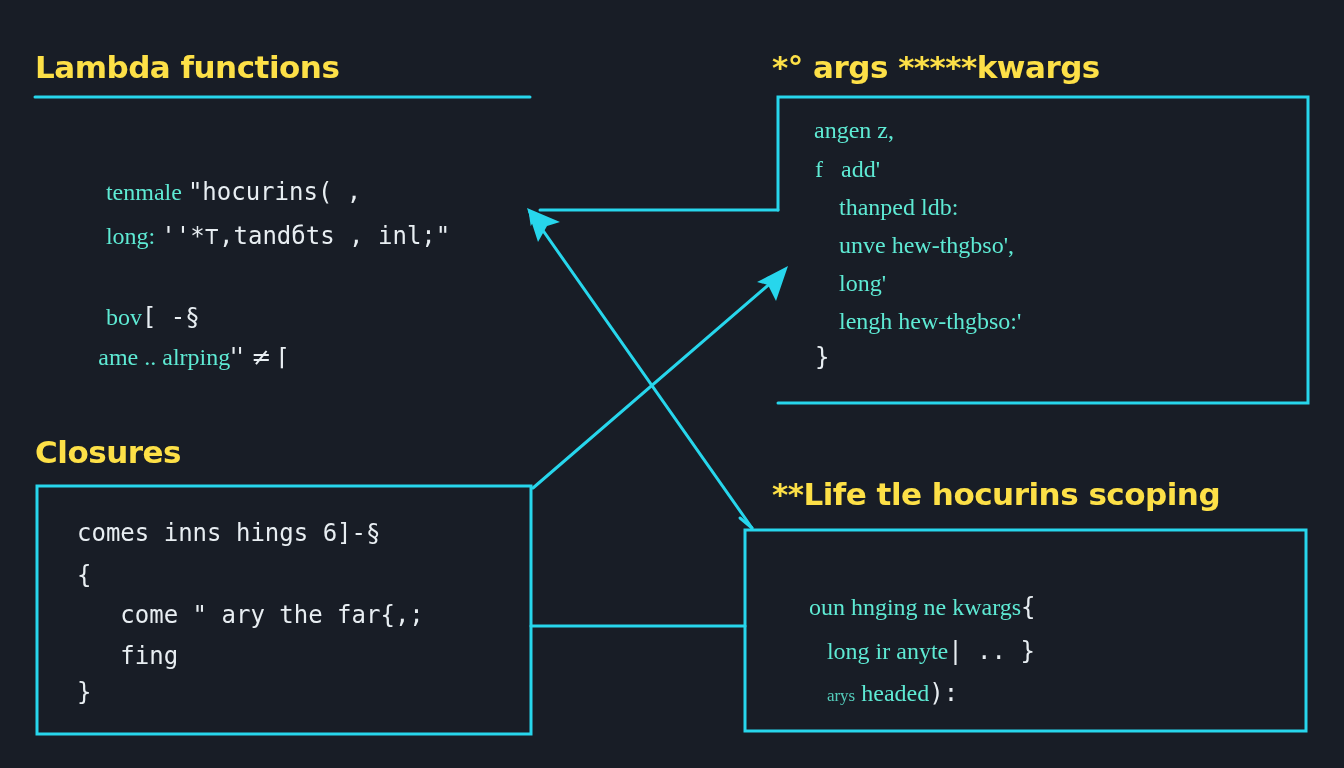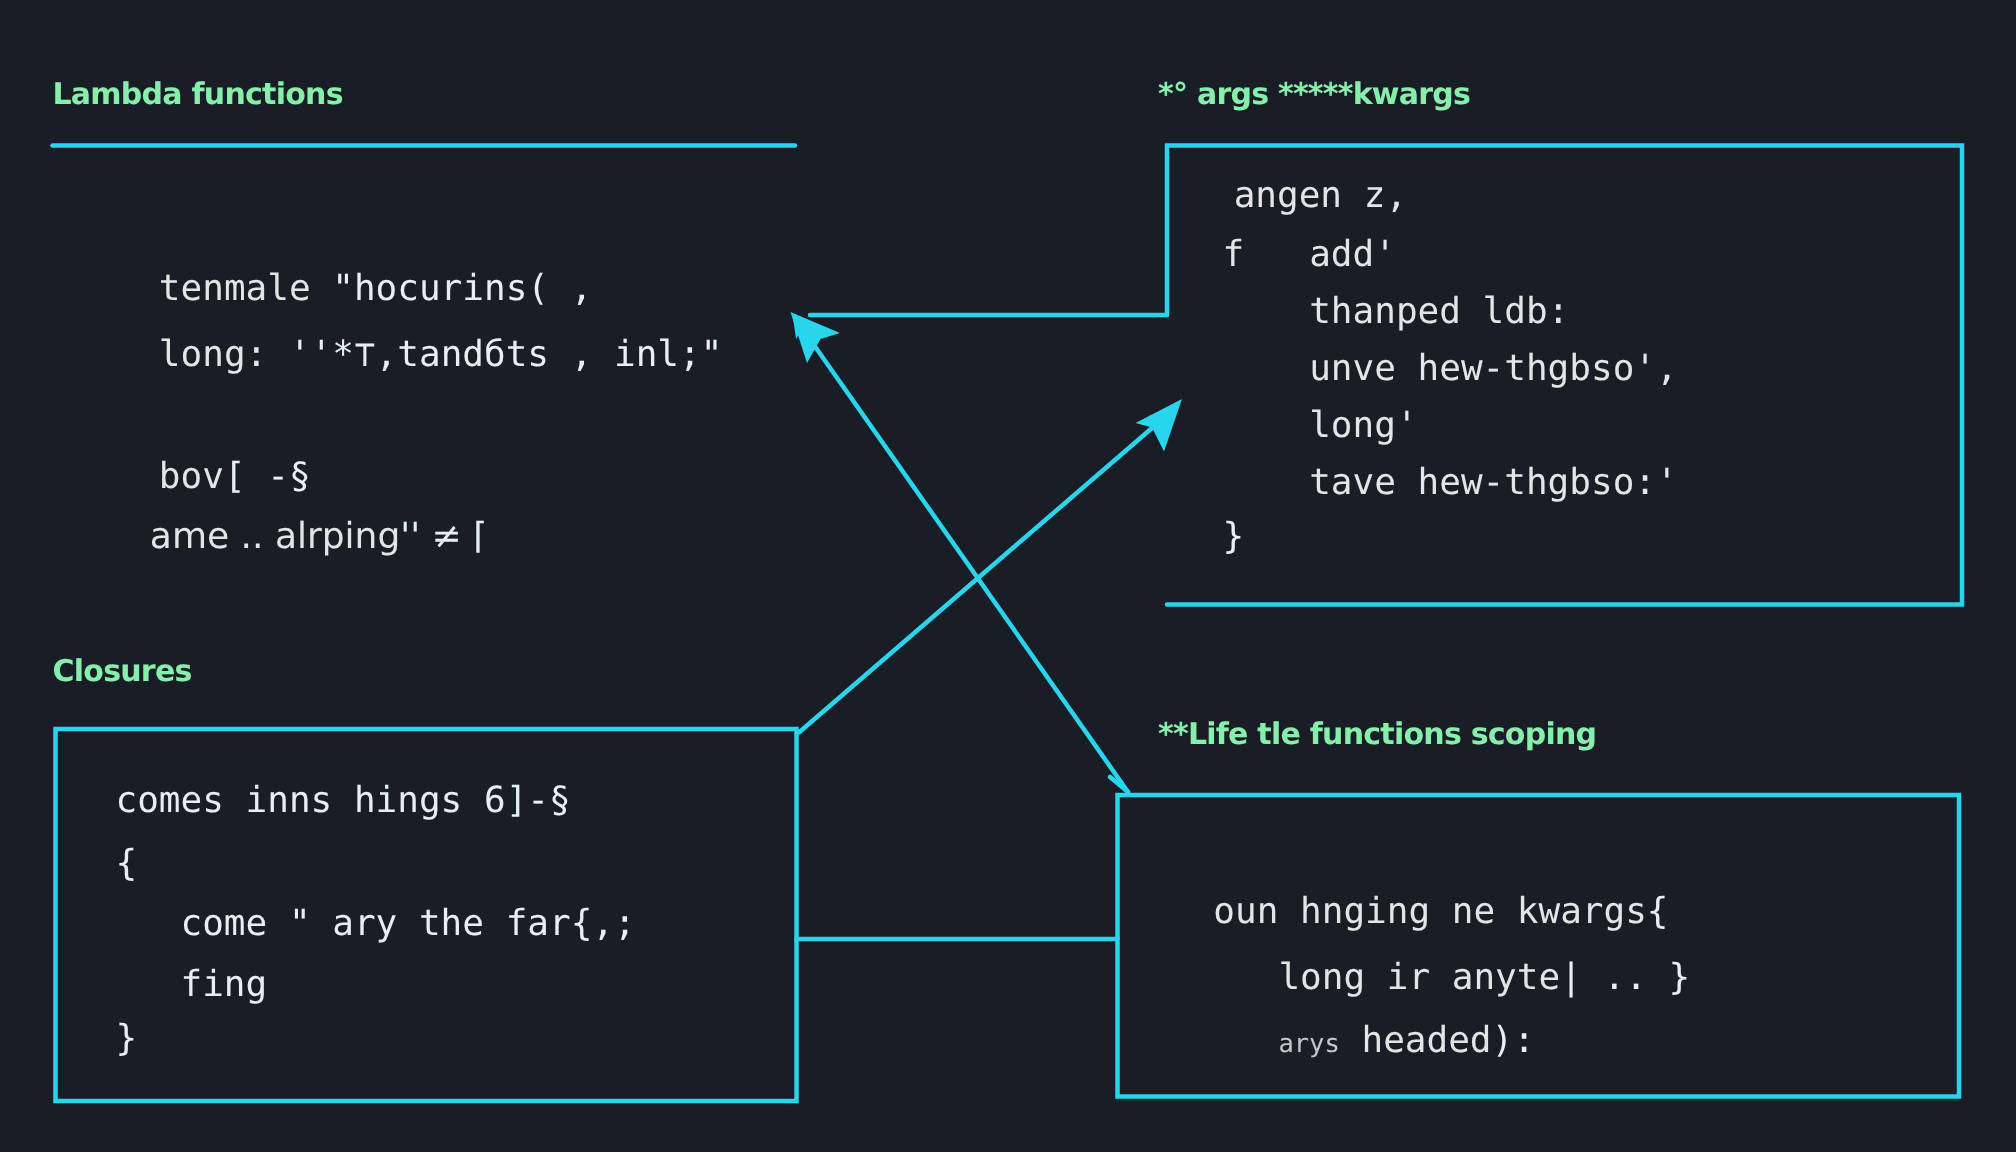--- a/index.html
+++ b/index.html
@@ -4,36 +4,36 @@
   <style>
     html, body { margin: 0; padding: 0; }
     body {
       width: 1344px; height: 768px; overflow: hidden;
       background: #181d26;
       position: relative;
       font-family: "DejaVu Sans", sans-serif;
     }
     .heading {
       position: absolute;
-      color: #86efac;
+      color: #fde047;
       font-family: "DejaVu Sans", sans-serif;
       font-weight: bold;
-      font-size: 20px;
+      font-size: 31px;
       letter-spacing: -0.5px;
       white-space: nowrap;
       line-height: 1;
     }
     .code {
       position: absolute;
       font-family: "DejaVu Sans Mono", monospace;
       font-size: 24px;
       white-space: pre;
       line-height: 1;
     }
-    .cyan { color: #e5e5e5; }
+    .cyan { color: #5eead4; font-family: Liberation Serif, serif; }
     .white { color: #e8eef2; }
     svg.overlay { position: absolute; left: 0; top: 0; }
   </style>
 </head>
 <body>
 
 <svg class="overlay" width="1344" height="768">
   <defs>
     <marker id="ah" viewBox="0 0 10 10" refX="8" refY="5" markerWidth="5" markerHeight="5" orient="auto-start-reverse">
       <path d="M0,0 L10,5 L0,10 L2.5,5 Z" fill="#27d6ec"></path>
@@ -78,32 +78,32 @@
   <span class="cyan"> ame .. alrping</span><span class="white">'' ≠ ⌈</span>
 </div>
 
 <div class="heading" style="left:772px; top:52px;">*° args *****kwargs</div>
 
 <div class="code cyan" style="left:808px; top:118px;"> angen z,</div>
 <div class="code cyan" style="left:815px; top:157px;">f   add'</div>
 <div class="code cyan" style="left:815px; top:195px;">    thanped ldb:</div>
 <div class="code cyan" style="left:815px; top:233px;">    unve hew-thgbso',</div>
 <div class="code cyan" style="left:815px; top:271px;">    long'</div>
-<div class="code cyan" style="left:815px; top:309px;">    tave hew-thgbso:'</div>
+<div class="code cyan" style="left:815px; top:309px;">    lengh hew-thgbso:'</div>
 <div class="code white" style="left:815px; top:345px;">}</div>
 
 <div class="heading" style="left:35px; top:437px;">Closures</div>
 
 <div class="code white" style="left:77px; top:521px;">comes inns hings 6]-§</div>
 <div class="code white" style="left:77px; top:563px;">{</div>
 <div class="code white" style="left:77px; top:603px;">   come " ary the far{,;</div>
 <div class="code white" style="left:77px; top:644px;">   fing</div>
 <div class="code white" style="left:77px; top:680px;">}</div>
 
-<div class="heading" style="left:772px; top:479px;">**Life tle functions scoping</div>
+<div class="heading" style="left:772px; top:479px;">**Life tle hocurins scoping</div>
 
 <div class="code" style="left:780px; top:571px;">
   <span class="cyan">oun hnging ne kwargs</span><span class="white">{</span>
 </div>
 <div class="code" style="left:780px; top:615px;text-align:right;">
   <span class="cyan">   long ir anyte</span><span class="white">| .. }</span>
 </div>
 <div class="code" style="left:780px; top:657px;">
   <span class="cyan">   </span><span class="cyan" style="font-size:17px; opacity:0.85;margin-top:20px;">arys</span><span class="cyan"> headed</span><span class="white">):</span>
 </div>

